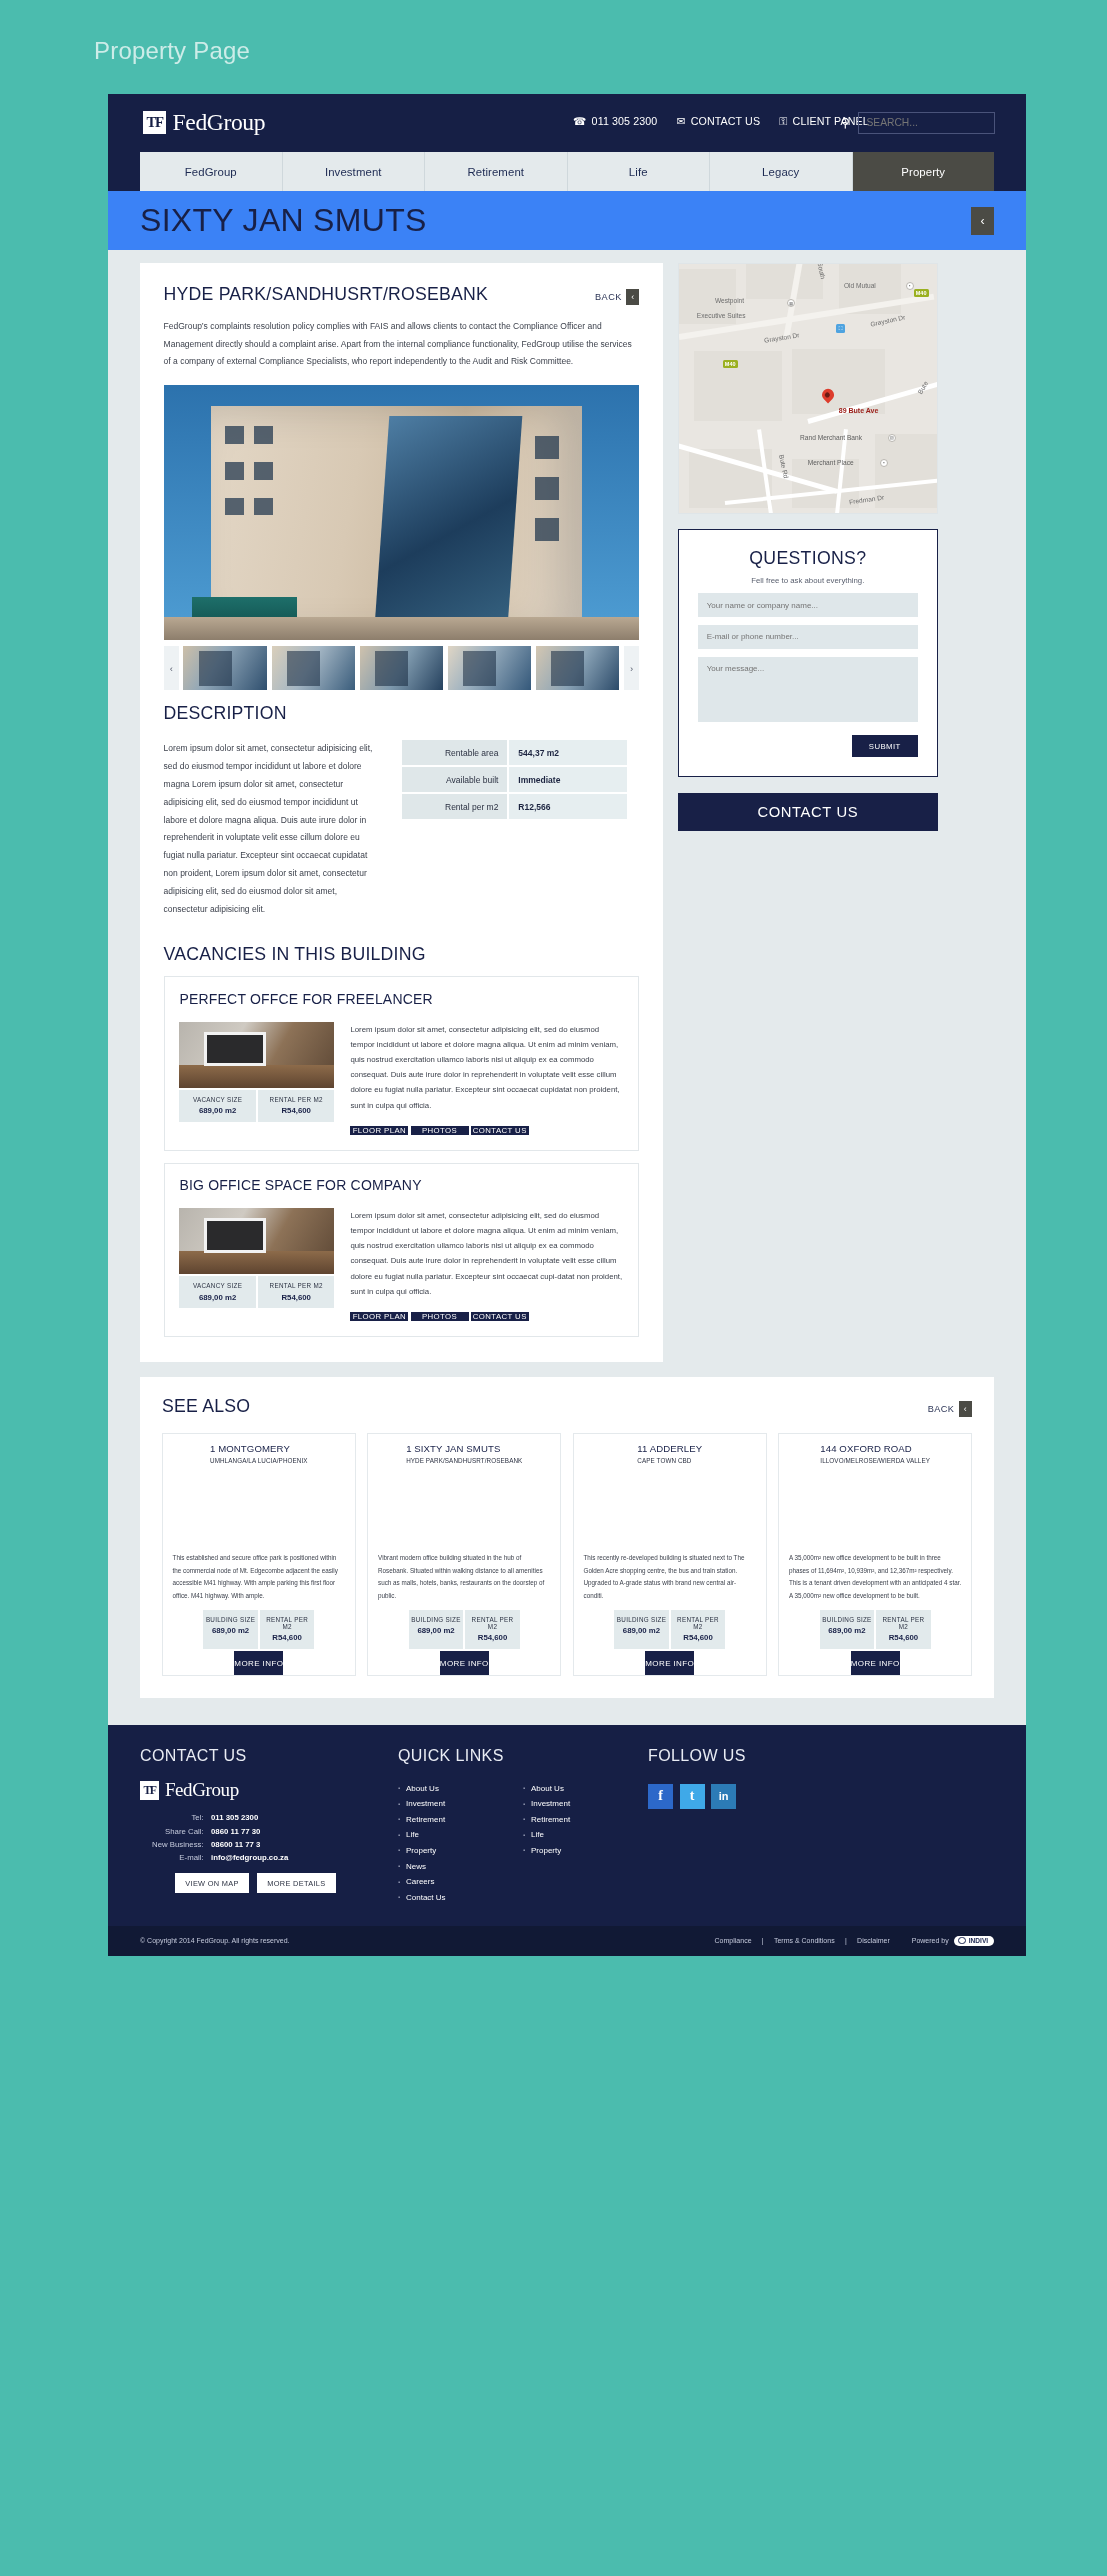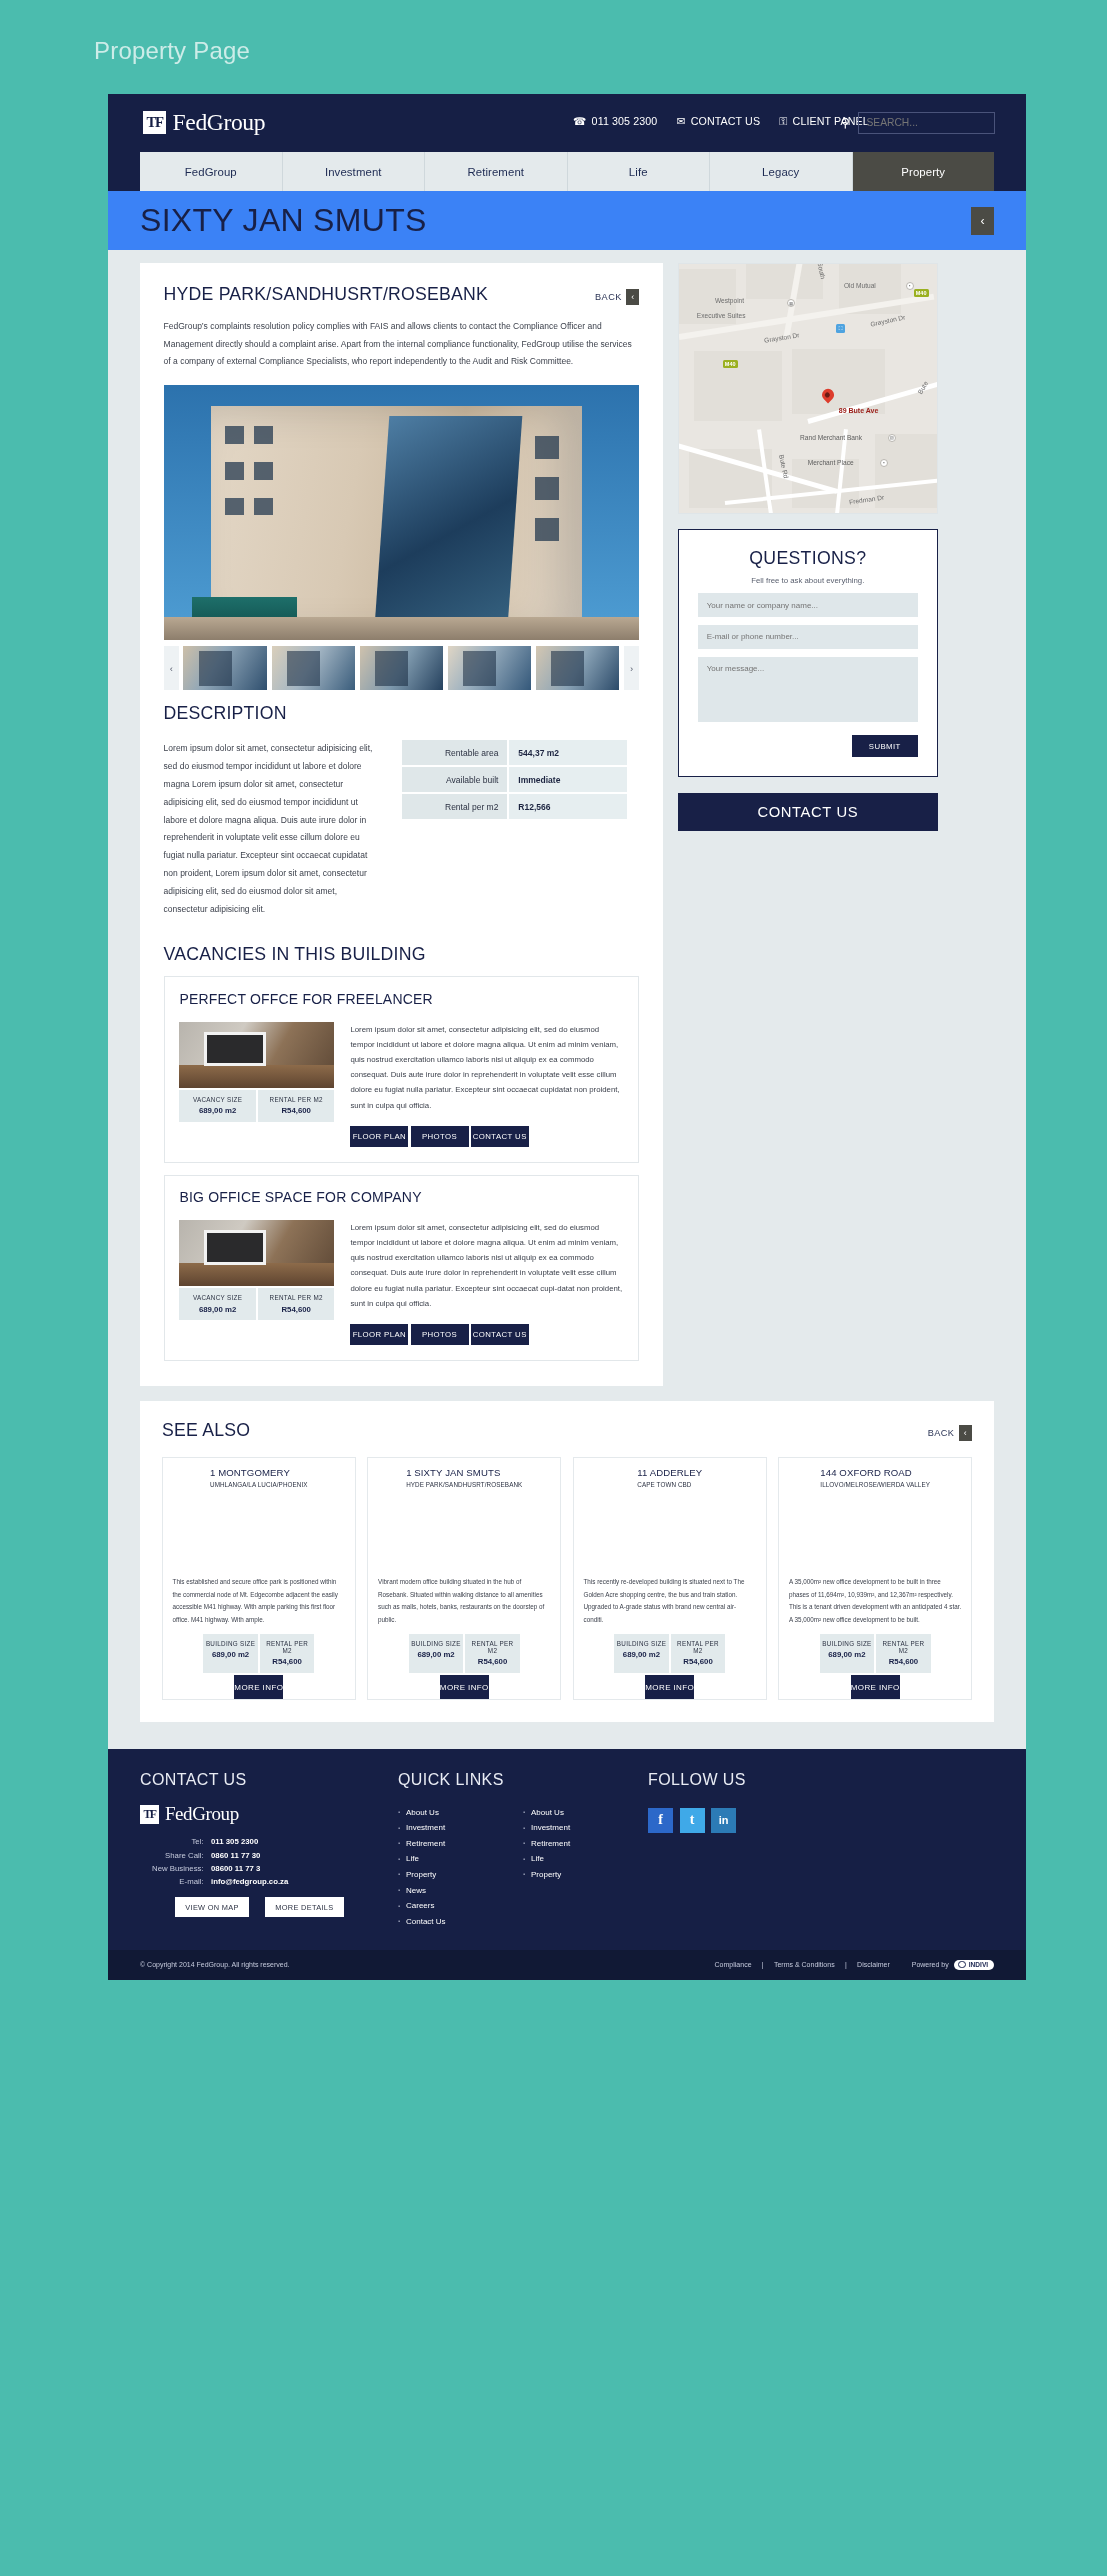--- a/index.html
+++ b/index.html
@@ -154,21 +154,21 @@
   .vac-spec-cell {
     flex:1; background:#e2eaec; padding:5.9px 3px 6.6px 3px; text-align:center;
   }
   .vac-spec-lbl { color:#2b3142; font-size:6.3px; letter-spacing:0.3px; }
   .vac-spec-val { color:#182047; font-size:7.8px; font-weight:bold; margin-top:3.7px; }
   .vac-right { flex:1; }
   .vac-para { color:#3a3f4a; font-size:7.8px; line-height:1.95; }
   .vac-btns { display:flex; gap:2.2px; margin-top:13.3px; }
   .btn-dark {
     background:#182047; color:#fff; font-size:7.8px; letter-spacing:0.4px;
-    padding:6px 0; text-align:center; min-width:58px;
+    padding:0 0; text-align:center; min-width:58px;
   }
 
   
   .map {
     height:251px; position:relative; overflow:hidden;
     background:#e9e6e1; border:0.7px solid #dfe5e8;
   }
   .map .blk { position:absolute; background:#e2dfd9; }
   .map .road { position:absolute; background:#ffffff; }
   .map .roadl { position:absolute; background:#f4f2ee; }
@@ -247,21 +247,21 @@
   .fcol3 { width:125px; }
   .fcol4 { flex:1; }
   .f-head { color:#e9ecf4; font-size:16px; font-weight:300; letter-spacing:0.4px; }
   .f-logo { display:flex; align-items:center; gap:5.9px; margin-top:14.8px; }
   .f-logo .logo-mark { width:19px; height:19px; font-size:11.8px; }
   .f-logo .logo-text { font-size:19px; }
   .f-contact { margin-top:11.8px; }
   .f-line { display:flex; font-size:7.8px; margin-bottom:4.4px; }
   .f-lbl { width:71px; text-align:right; color:#c6cbdd; padding-right:7.4px; }
   .f-val { color:#fff; font-weight:bold; }
-  .f-btns { display:flex; gap:16px; margin-top:10.3px;padding-left:35px; }
+  .f-btns { display:flex; gap:8px; margin-top:10.3px;padding-left:35px; }
   .f-btn {
     background:#fff; color:#2b3142; font-size:7.4px; letter-spacing:0.3px;
     padding:5.9px 10.3px;
   }
   .f-links { margin-top:19px; }
   .f-li { color:#fff; font-size:8px; margin-bottom:6.6px; display:flex; gap:5.9px; align-items:center; }
   .f-li .dot { color:#8d94ad; font-size:5.9px; }
   .socials { display:flex; gap:6.6px; margin-top:19px; }
   .soc {
     width:25px; height:25px; background:#2c68c9; color:#fff;

